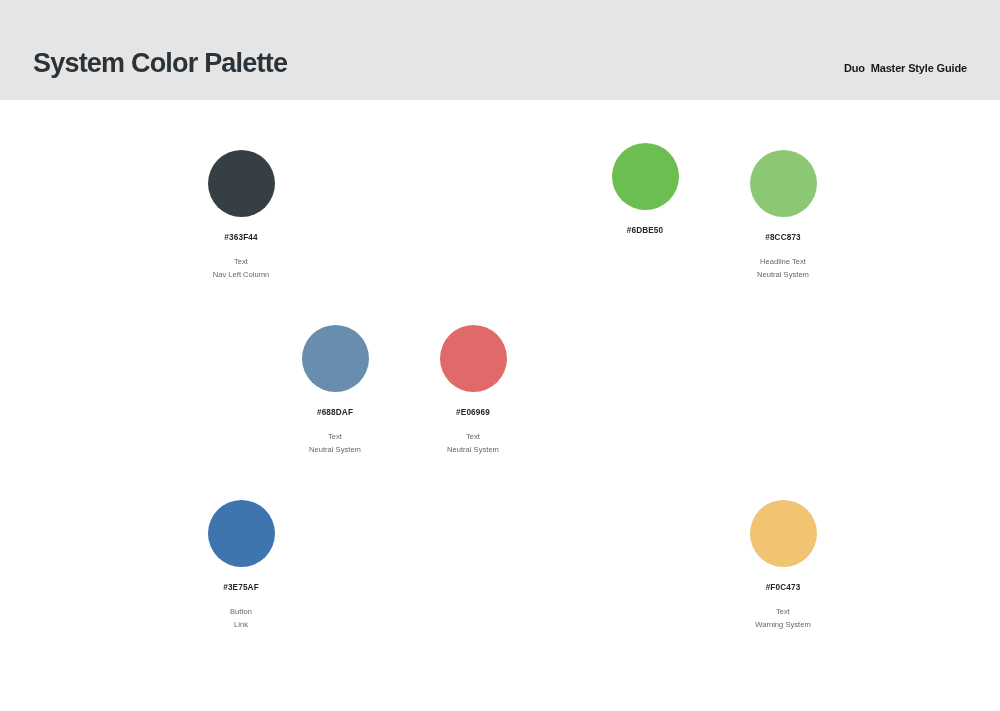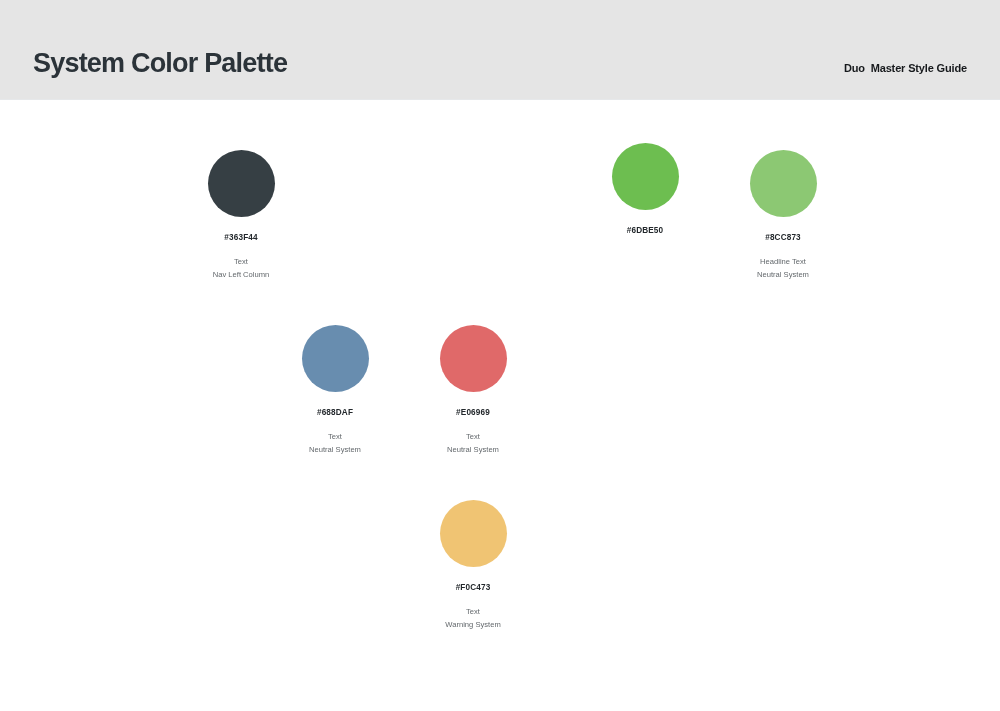--- a/index.html
+++ b/index.html
@@ -164,20 +164,28 @@
       <div class="swatch-cell col-5">
         <div class="swatch-dot" style="background: rgb(224, 105, 105);"></div>
         <div class="swatch-hex">#E06969</div>
         <div class="swatch-uses">
           <div class="swatch-use">Text</div>
           <div class="swatch-use">Neutral System</div>
         </div>
       </div>
     </div>
   <div class="palette-row row-3">
+      <div class="swatch-cell col-1">
+        <div class="swatch-dot" style="background: rgb(62, 117, 175);"></div>
+        <div class="swatch-hex">#3E75AF</div>
+        <div class="swatch-uses">
+          <div class="swatch-use">Button</div>
+          <div class="swatch-use">Link</div>
+        </div>
+      </div>
       <div class="swatch-cell col-3 is-empty">
         <div class="swatch-dot"></div>
         <div class="swatch-hex"></div>
         <div class="swatch-uses"></div>
       </div>
       <div class="swatch-cell col-4 is-empty">
         <div class="swatch-dot"></div>
         <div class="swatch-hex"></div>
         <div class="swatch-uses"></div>
       </div>

